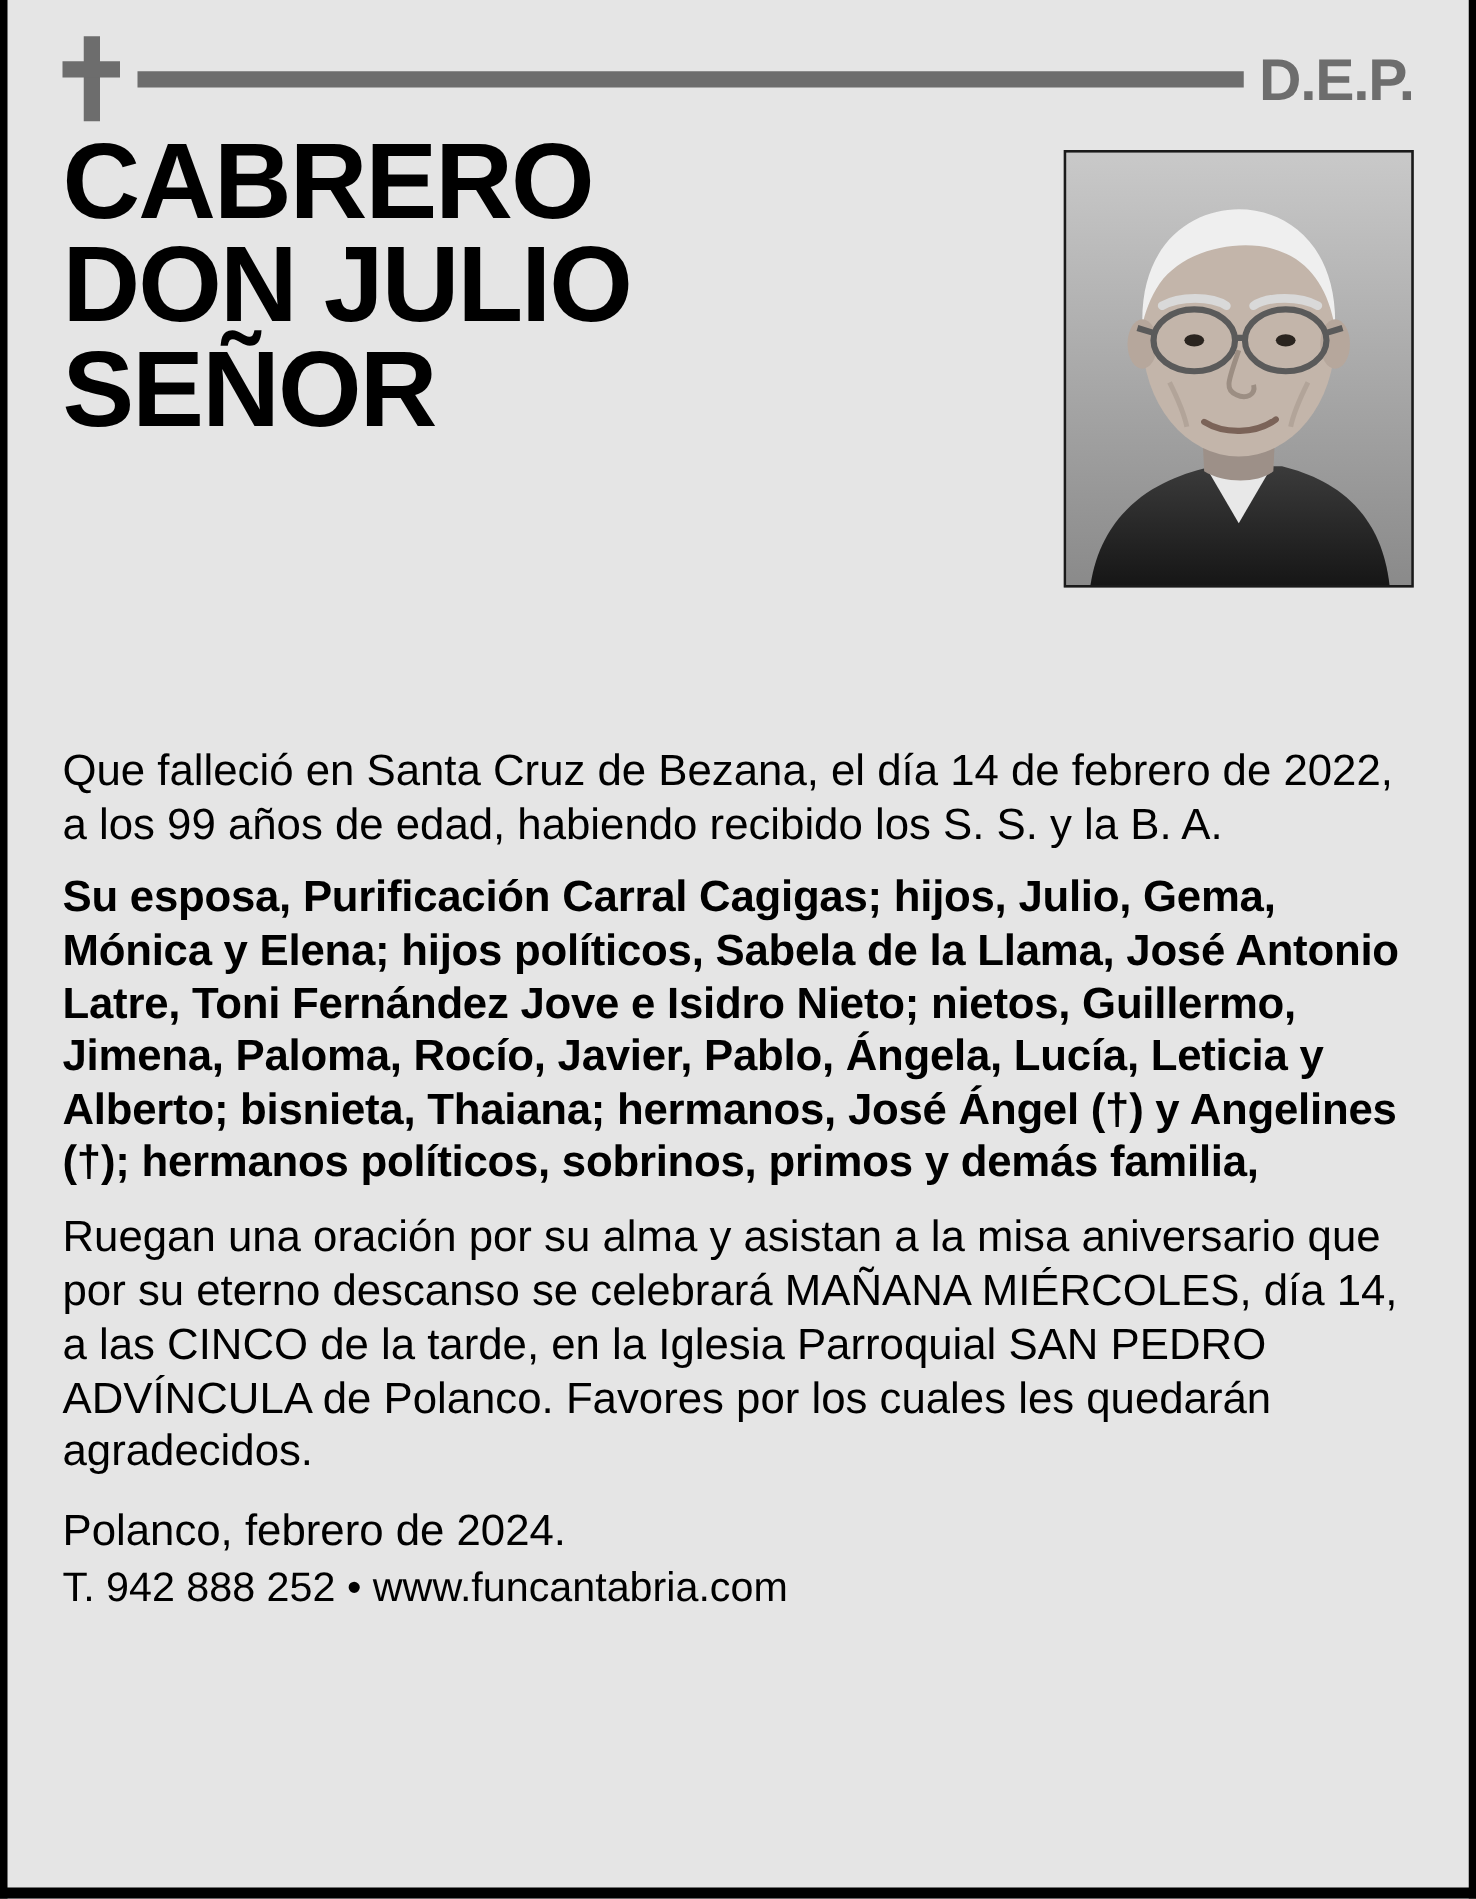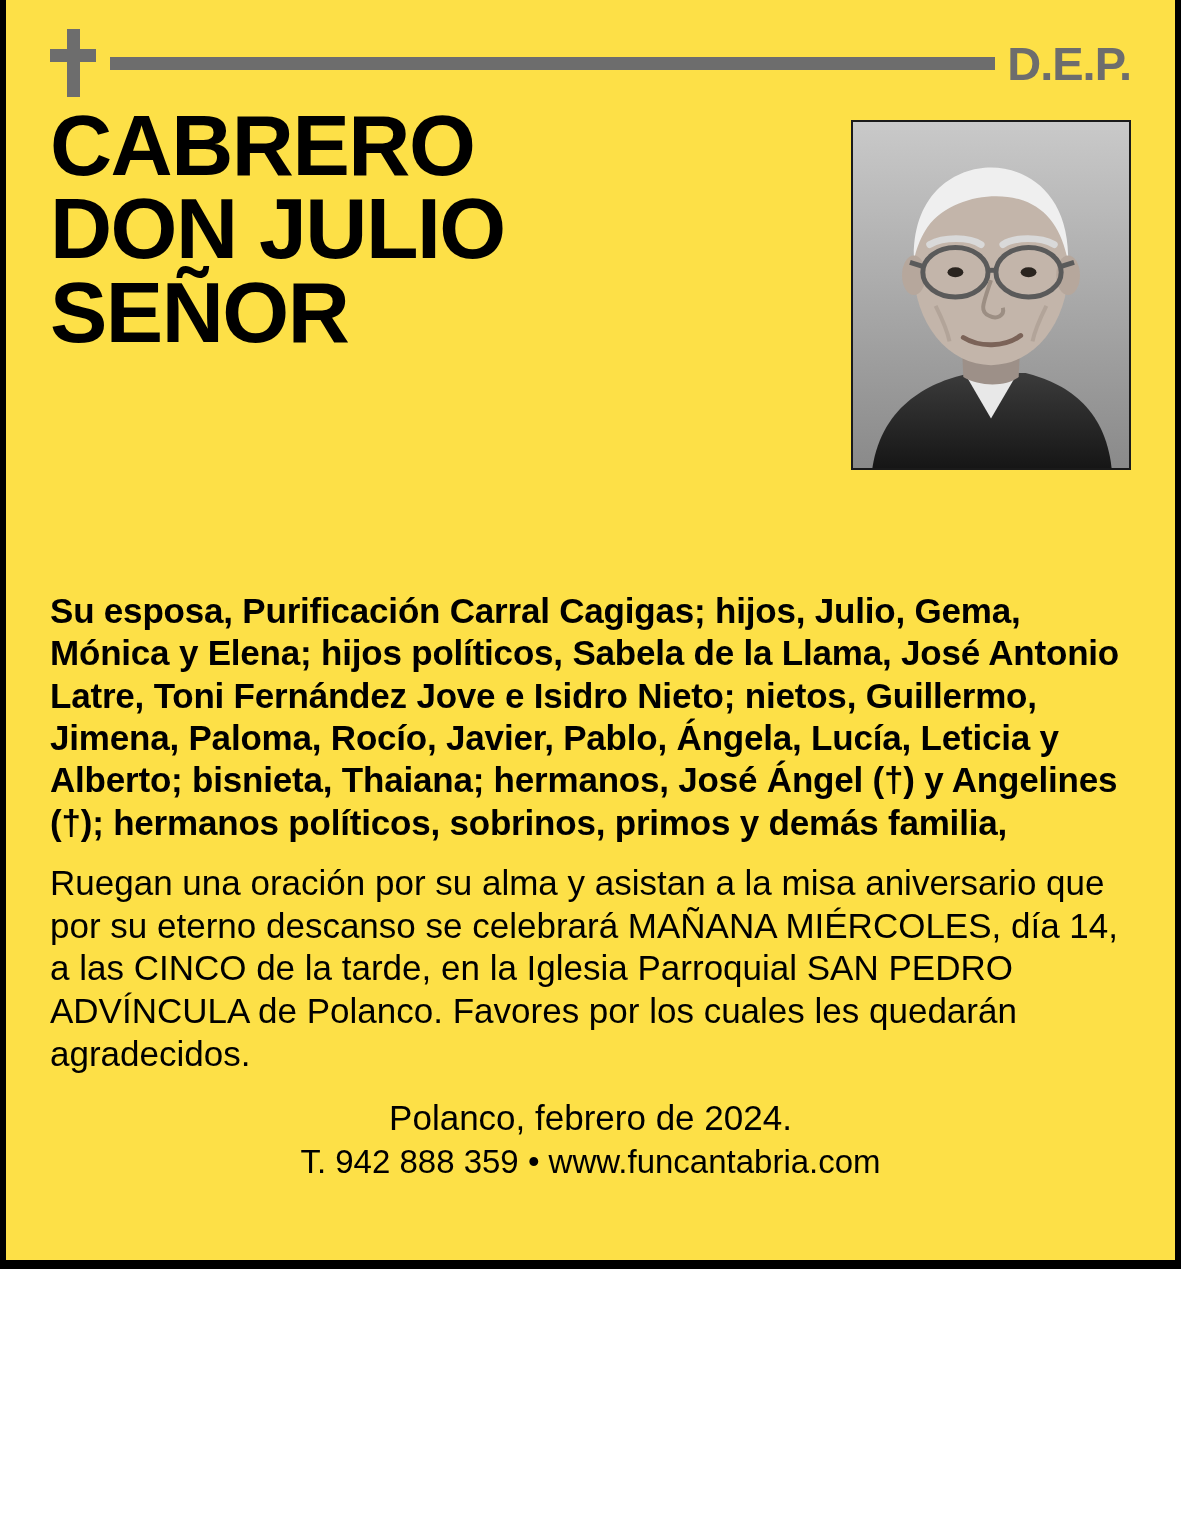--- a/index.html
+++ b/index.html
@@ -7,23 +7,23 @@
     padding: 0;
     background: #ffffff;
   }
   body {
     font-family: "Liberation Sans", sans-serif;
     color: #000000;
   }
   .obituary {
     position: relative;
     width: 1181px;
-    height: 1269px;
+    height: 1519px;
     box-sizing: border-box;
-    background: #fde047;
+    background: #e5e5e5;
     border-left: 6px solid #000000;
     border-right: 6px solid #000000;
     border-bottom: 9px solid #000000;
     padding: 0 44px 0 44px;
     overflow: hidden;
   }
 
   
   .header {
     display: flex;
@@ -119,21 +119,20 @@
     line-height: 1.21;
   }
   .para.death {
     padding-top: 22px;
   }
   .para.prayer {
     padding-top: 18px;
   }
   .footer {
     padding-top: 20px;
-    text-align: center;
   }
   .footer .place {
     font-size: 35px;
     line-height: 1.25;
   }
   .footer .contact {
     font-size: 33px;
     line-height: 1.3;
     padding-top: 2px;
   }
@@ -205,23 +204,24 @@
     </div>
 
 
     <div class="name">
       <span class="line">CABRERO</span>
       <span class="line">DON JULIO</span>
       <span class="line">SEÑOR</span>
     </div>
   </div>
 
+  <p class="para death">Que falleció en Santa Cruz de Bezana, el día 14 de febrero de 2022, a los 99 años de edad, habiendo recibido los S. S. y la B. A.</p>
 
   <p class="para bold">Su esposa, Purificación Carral Cagigas; hijos, Julio, Gema, Mónica y Elena; hijos políticos, Sabela de la Llama, José Antonio Latre, Toni Fernández Jove e Isidro Nieto; nietos, Guillermo, Jimena, Paloma, Rocío, Javier, Pablo, Ángela, Lucía, Leticia y Alberto; bisnieta, Thaiana; hermanos, José Ángel (†) y Angelines (†); hermanos políticos, sobrinos, primos y demás familia,</p>
 
   <p class="para prayer">Ruegan una oración por su alma y asistan a la misa aniversario que por su eterno descanso se celebrará MAÑANA MIÉRCOLES, día 14, a las CINCO de la tarde, en la Iglesia Parroquial SAN PEDRO ADVÍNCULA de Polanco. Favores por los cuales les quedarán agradecidos.</p>
 
   <div class="footer">
     <div class="place">Polanco, febrero de 2024.</div>
-    <div class="contact">T. 942 888 359 • www.funcantabria.com</div>
+    <div class="contact">T. 942 888 252 • www.funcantabria.com</div>
   </div>
 
 </div>
 
 </body></html>

